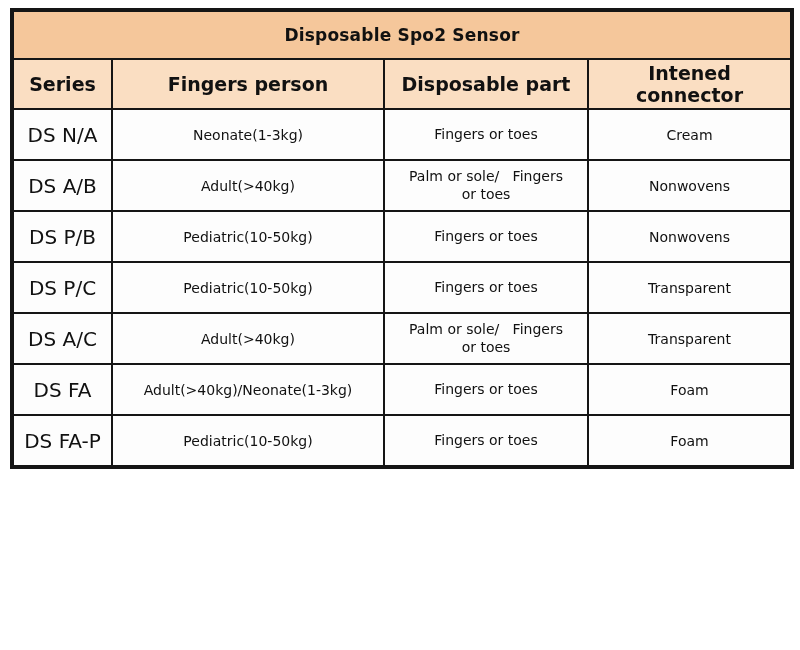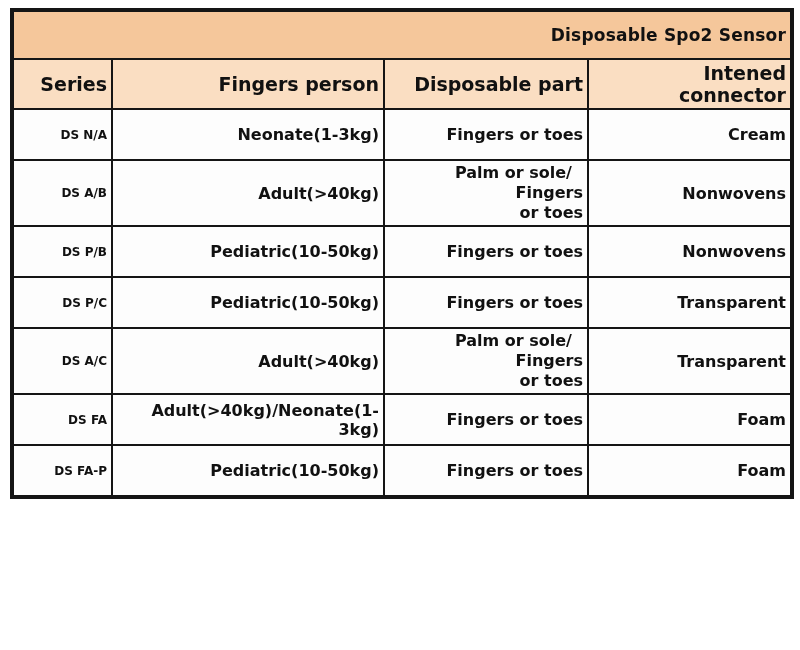--- a/index.html
+++ b/index.html
@@ -19,47 +19,47 @@
   }
   table.spec {
     border-collapse: collapse;
     width: 780px;
     table-layout: fixed;
     border: 4px solid var(--border, #151515);
   }
   table.spec th,
   table.spec td {
     border: 2px solid var(--border, #151515);
-    text-align: right;
+    text-align: center;
     vertical-align: middle;
     padding: 2px 4px;
     overflow: hidden;
   }
   tr.title-row th {
     background: var(--title-bg, #f5c79b);
     height: 42px;
     font-size: 17px;
     font-weight: bold;
     letter-spacing: 0.2px;
   }
   tr.colhead-row th {
     background: var(--header-bg, #fadec2);
     height: 42px;
     font-size: 19px;
     font-weight: bold;
   }
   tr.data-row td {
     background: var(--body-bg, #fdfdfd);
     height: 45px;
-    font-size: 16px;
-    font-weight: bold;
+    font-size: 14px;
+    font-weight: normal;
   }
   tr.data-row td.series-cell {
-    font-size: 12px;
-    font-weight: bold;
+    font-size: 20px;
+    font-weight: normal;
   }
   tr.data-row td.part-cell {
     white-space: pre-line;
     line-height: 1.25;
   }
 </style>
 </head>
 <body>
 
 <div class="page">

